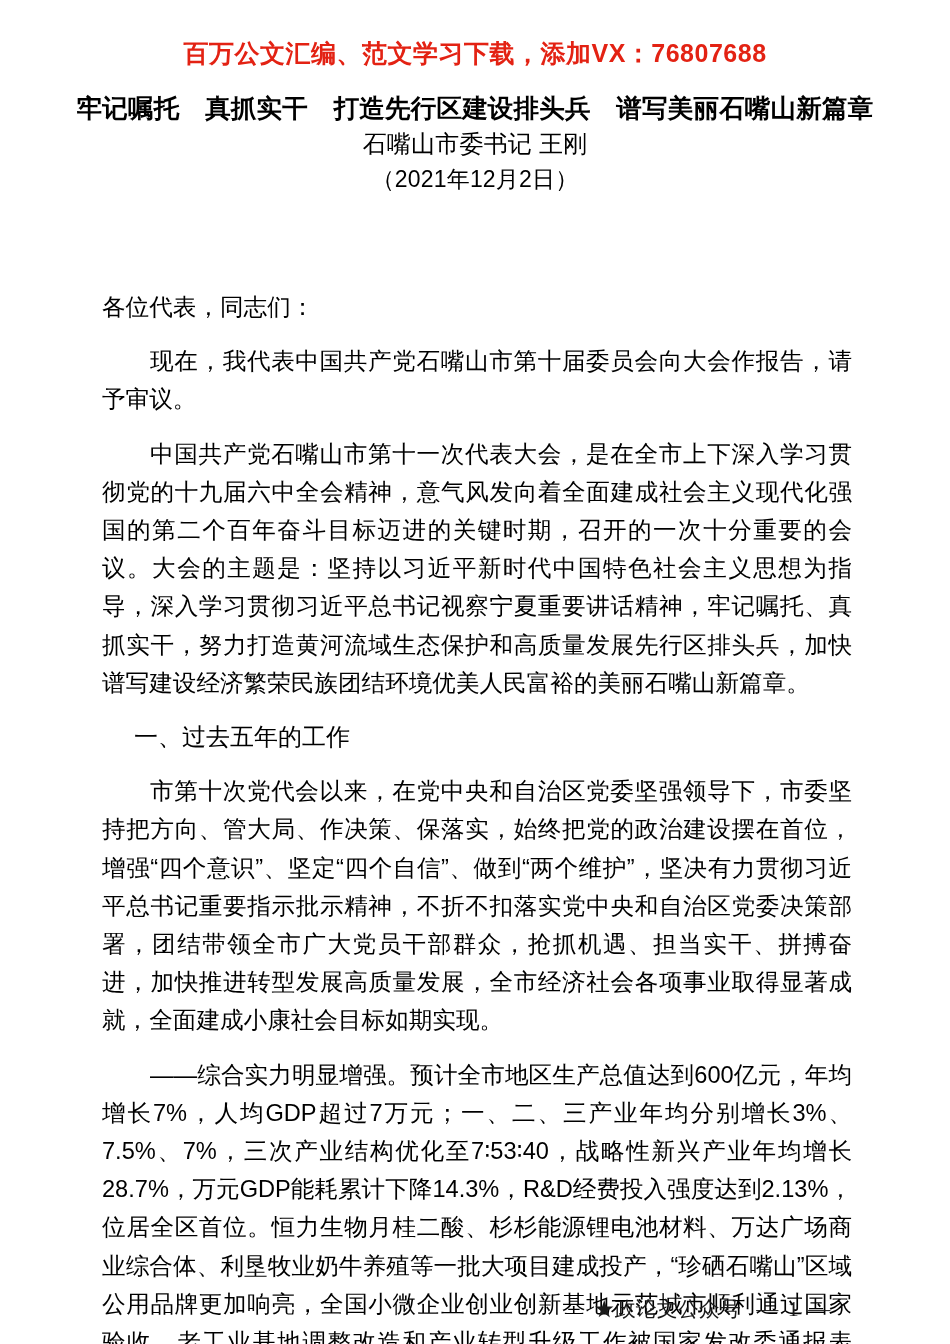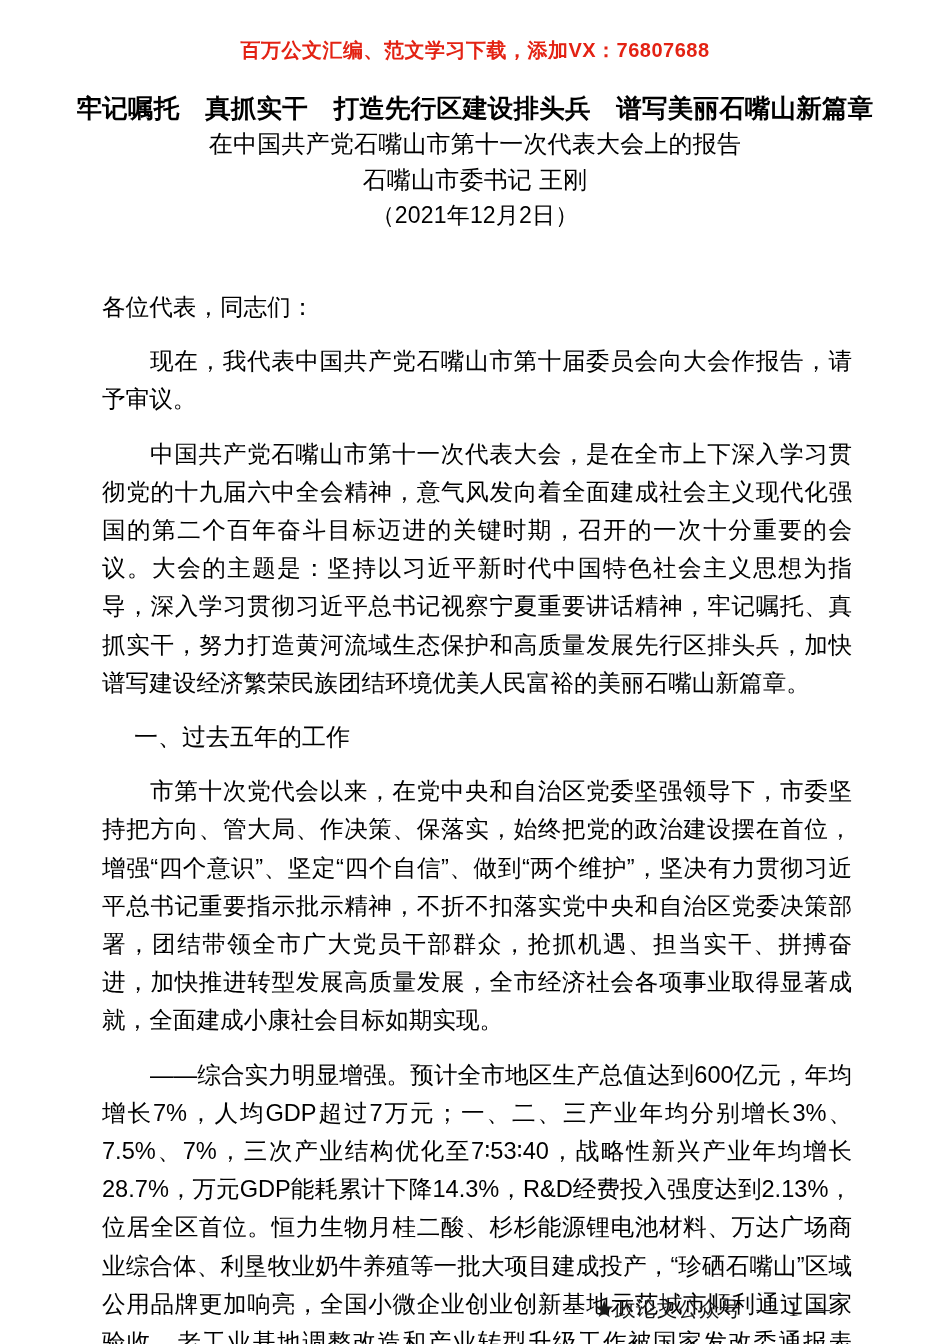--- a/index.html
+++ b/index.html
@@ -24,21 +24,21 @@
     box-sizing: border-box;
   }
 
   
   .promo-banner {
     position: absolute;
     top: 38px;
     left: 0;
     width: 950px;
     text-align: center;
-    font-size: 20px;
+    font-size: 25px;
     font-weight: 600;
     letter-spacing: 0.5px;
     color: #e32213;
     line-height: 1.25;
     white-space: nowrap;
   }
 
   
   .title-block {
     position: absolute;
@@ -138,21 +138,20 @@
 </style>
 </head>
 <body>
 
 <div class="page">
 
   <div class="promo-banner">百万公文汇编、范文学习下载，添加VX：76807688</div>
 
   <div class="title-block">
     <div class="doc-title">牢记嘱托　真抓实干　打造先行区建设排头兵　谱写美丽石嘴山新篇章</div>
-    <div class="doc-subtitle">在中国共产党石嘴山市第十一次代表大会上的报告</div>
     <div class="doc-author">石嘴山市委书记 王刚</div>
     <div class="doc-date">（2021年12月2日）</div>
   </div>
 
   <div class="body-block">
     <p class="para no-indent">各位代表，同志们：</p>
     <p class="para indent">现在，我代表中国共产党石嘴山市第十届委员会向大会作报告，请予审议。</p>
     <p class="para indent">中国共产党石嘴山市第十一次代表大会，是在全市上下深入学习贯彻党的十九届六中全会精神，意气风发向着全面建成社会主义现代化强国的第二个百年奋斗目标迈进的关键时期，召开的一次十分重要的会议。大会的主题是：坚持以习近平新时代中国特色社会主义思想为指导，深入学习贯彻习近平总书记视察宁夏重要讲话精神，牢记嘱托、真抓实干，努力打造黄河流域生态保护和高质量发展先行区排头兵，加快谱写建设经济繁荣民族团结环境优美人民富裕的美丽石嘴山新篇章。</p>
     <p class="section-heading">一、过去五年的工作</p>
     <p class="para indent">市第十次党代会以来，在党中央和自治区党委坚强领导下，市委坚持把方向、管大局、作决策、保落实，始终把党的政治建设摆在首位，增强“四个意识”、坚定“四个自信”、做到“两个维护”，坚决有力贯彻习近平总书记重要指示批示精神，不折不扣落实党中央和自治区党委决策部署，团结带领全市广大党员干部群众，抢抓机遇、担当实干、拼搏奋进，加快推进转型发展高质量发展，全市经济社会各项事业取得显著成就，全面建成小康社会目标如期实现。</p>

